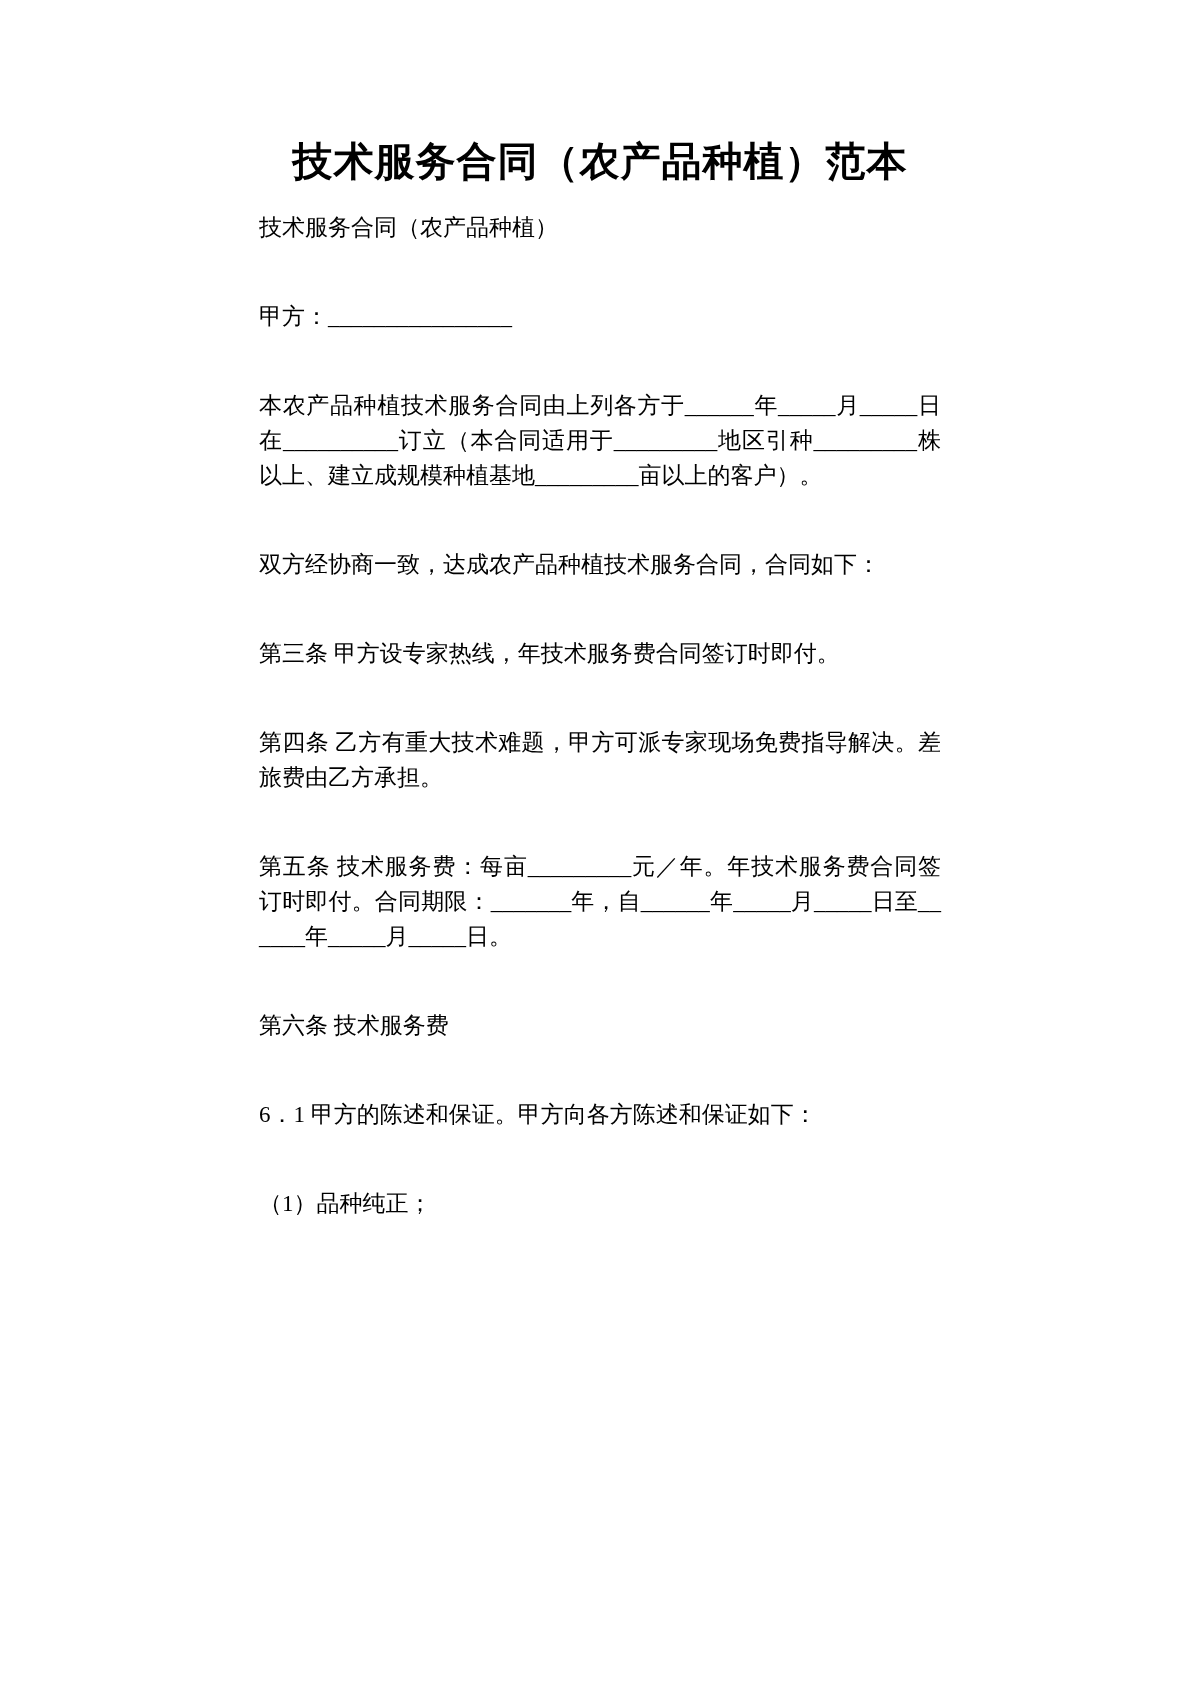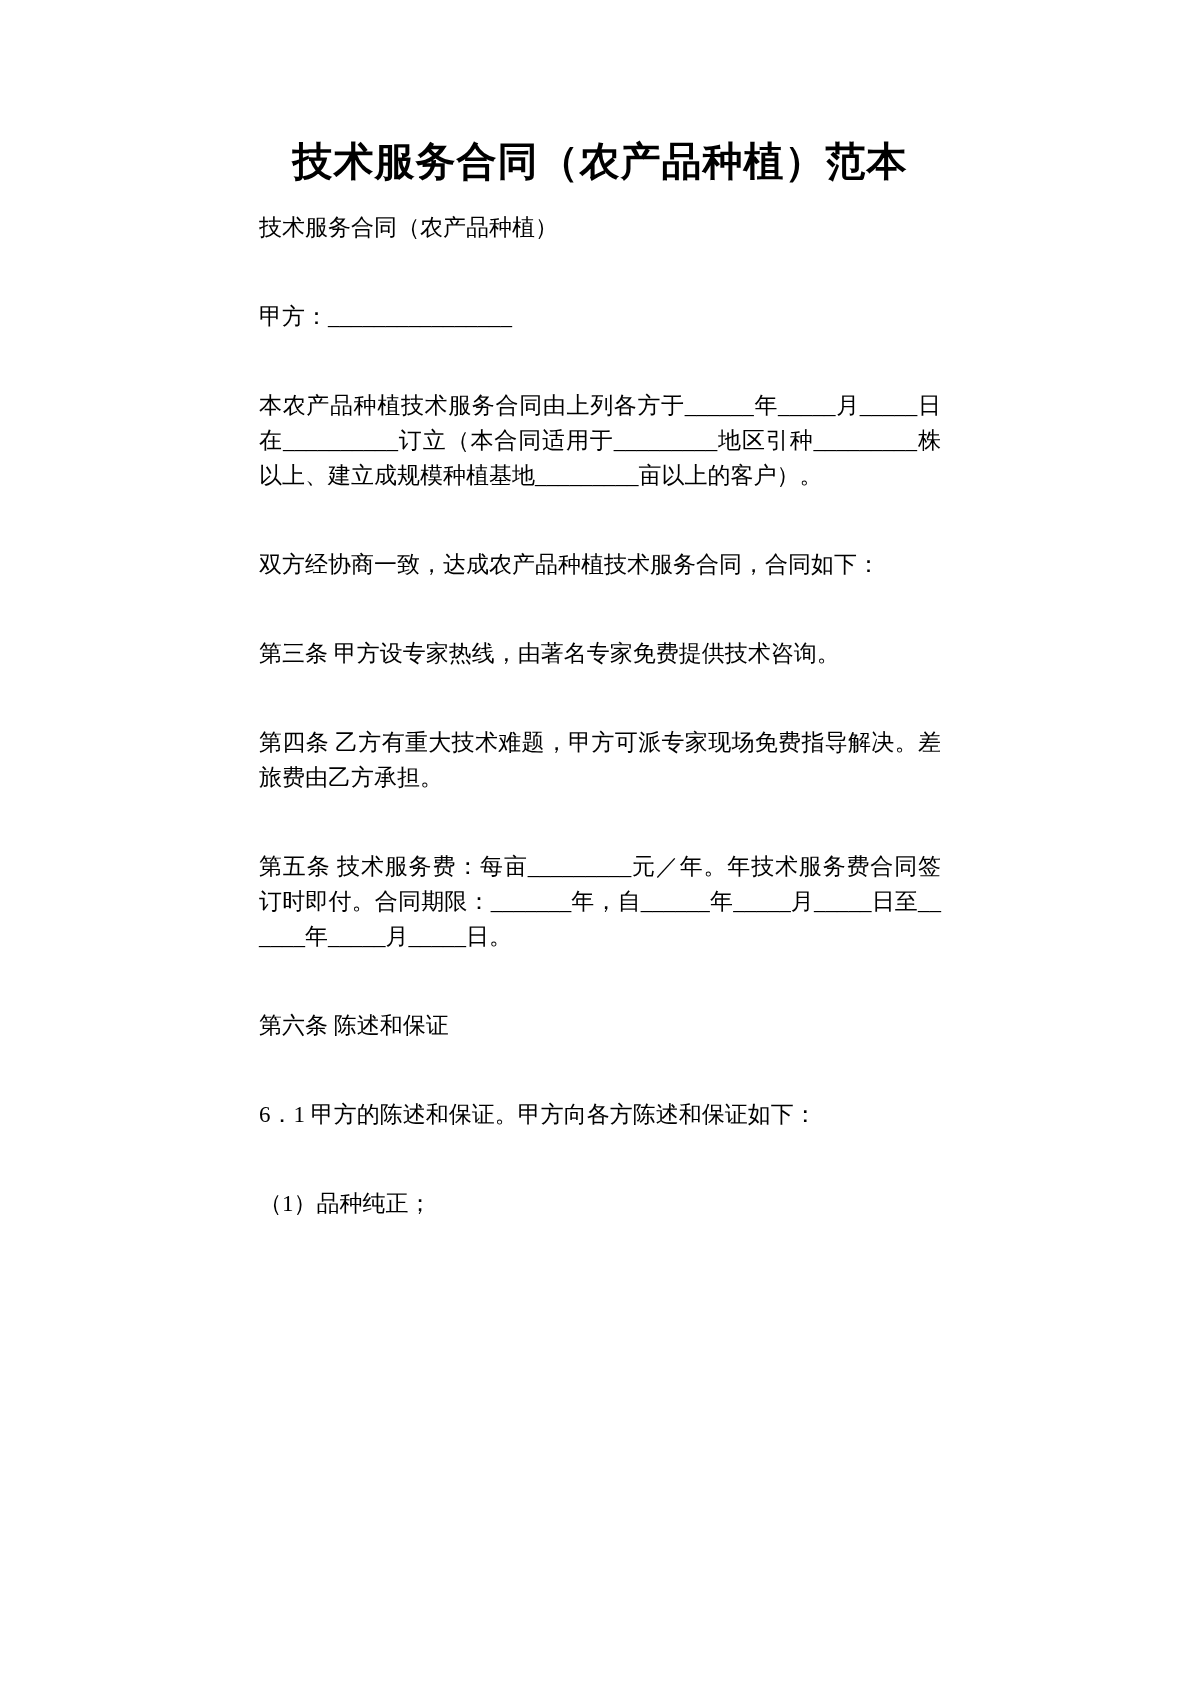--- a/index.html
+++ b/index.html
@@ -50,25 +50,25 @@
 
   <p class="para">甲方：________________</p>
 
 
   <p class="para">本农产品种植技术服务合同由上列各方于______年_____月_____日在__________订立（本合同适用于_________地区引种_________株以上、建立成规模种植基地_________亩以上的客户）。</p>
 
   <p class="para">双方经协商一致，达成农产品种植技术服务合同，合同如下：</p>
 
 
 
-  <p class="para">第三条 甲方设专家热线，由著名专家免费提供技术咨询。</p>
+  <p class="para">第三条 甲方设专家热线，年技术服务费合同签订时即付。</p>
 
   <p class="para">第四条 乙方有重大技术难题，甲方可派专家现场免费指导解决。差旅费由乙方承担。</p>
 
   <p class="para">第五条 技术服务费：每亩_________元／年。年技术服务费合同签订时即付。合同期限：_______年，自______年_____月_____日至______年_____月_____日。</p>
 
-  <p class="para">第六条 陈述和保证</p>
+  <p class="para">第六条 技术服务费</p>
 
   <p class="para">6．1 甲方的陈述和保证。甲方向各方陈述和保证如下：</p>
 
   <p class="para">（1）品种纯正；</p>
 
 </div>
 
 </body></html>

